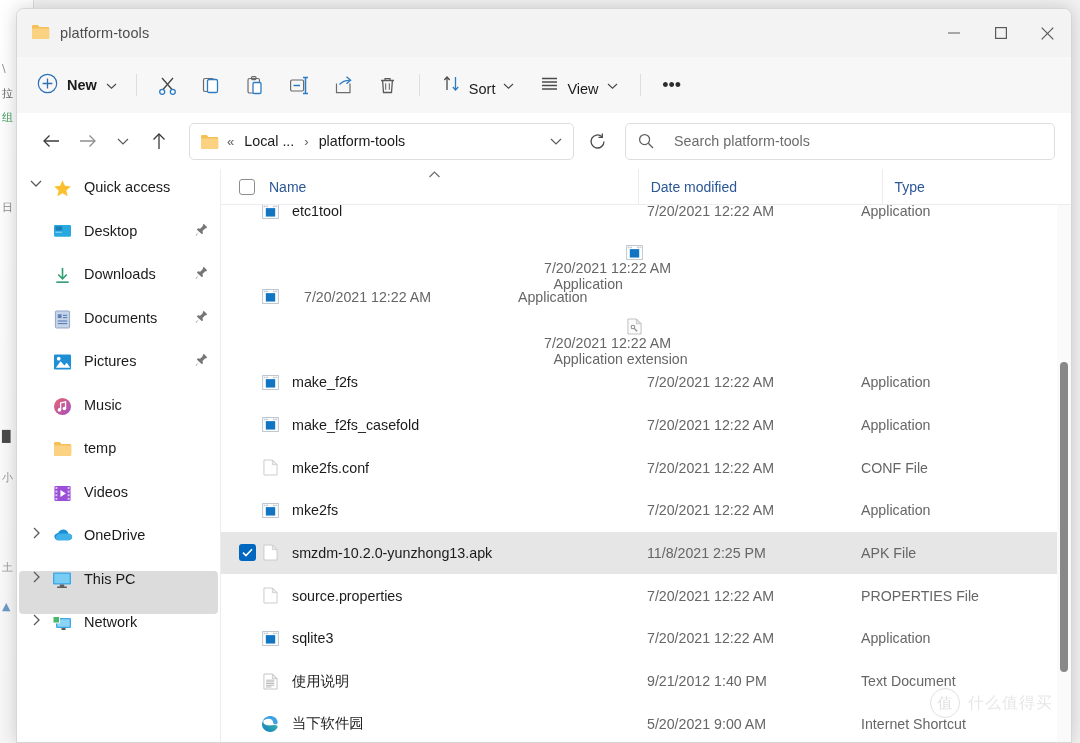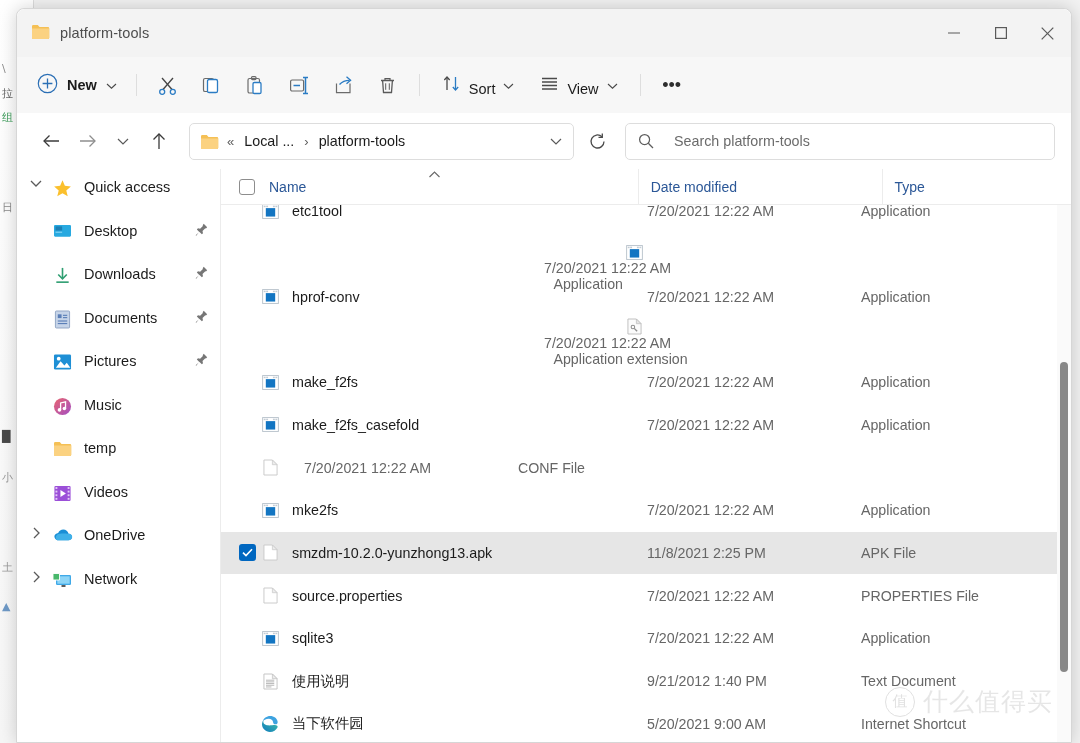--- a/index.html
+++ b/index.html
@@ -138,21 +138,21 @@
              background: #fafafa; }
   #vthumb { position: absolute; left: 3px; width: 8px; top: 157px; height: 310px;
             background: #888888; border-radius: 4px; }
 
   
   #watermark { position: absolute; right: 18px; bottom: 26px; display: flex;
                align-items: center; gap: 8px; opacity: .30; pointer-events: none; z-index: 5;}
   #wm-badge { width: 30px; height: 30px; border: 1.6px solid #9a9a9a; border-radius: 50%;
               display:flex; align-items:center; justify-content:center;
               font-size: 15px; color: #9a9a9a; font-family:"DejaVu Sans", sans-serif;}
-  #wm-text { font-size: 25px; color: #b0b0b0; font-family:"DejaVu Sans", sans-serif;
+  #wm-text { font-size: 16px; color: #b0b0b0; font-family:"DejaVu Sans", sans-serif;
              letter-spacing: 1px; }
 </style>
 </head>
 <body>
 
 <div id="desktop-bg"></div>
 
 <div id="bg-window">
   <div class="bg-smudge" style="top:62px">\</div>
   <div class="bg-smudge" style="top:86px;color:#6a6a6a">拉</div>
@@ -514,20 +514,36 @@
         </span>
         <span class="sb-icon">
           <svg width="21" height="15" viewBox="0 0 22 15">
             <path d="M5.6 13.5h11.6c2.2 0 3.9-1.6 3.9-3.5s-1.7-3.4-3.8-3.4c-.5-2.6-2.8-4.4-5.5-4.4-2.4 0-4.5 1.5-5.3 3.6-2.3.2-4 1.9-4 3.9s1.8 3.8 3.1 3.8z" fill="#1a8fd6"></path>
             <path d="M5.6 13.5h11.6c2.2 0 3.9-1.6 3.9-3.5 0-1.5-1-2.8-2.5-3.2-2.1-.4-11-1-13 .7-1 .9-1.6 2-1.6 3.1 0 1.7 1.3 2.9 1.6 2.9z" fill="#3fb0e8"></path>
           </svg>
         </span>
         <span class="sb-label">OneDrive</span>
       </div>
 
+      <div class="sb-row sel">
+        <span class="sb-chev">
+          <svg width="9" height="12" viewBox="0 0 9 12">
+              <polyline points="2,1 7,6 2,11" fill="none" stroke="#5a5a5a" stroke-width="1.3"></polyline>
+            </svg>
+        </span>
+        <span class="sb-icon">
+          <svg width="20" height="18" viewBox="0 0 20 18">
+            <rect x="1" y="1.5" width="18" height="12" rx="1.3" fill="#3fa9e8"></rect>
+            <rect x="2.4" y="2.9" width="15.2" height="9.2" fill="#79cdf5"></rect>
+            <rect x="7.8" y="13.5" width="4.4" height="2.4" fill="#5c5c5c"></rect>
+            <rect x="5" y="15.6" width="10" height="1.3" rx=".6" fill="#5c5c5c"></rect>
+          </svg>
+        </span>
+        <span class="sb-label">This PC</span>
+      </div>
 
       <div class="sb-row">
         <span class="sb-chev">
           <svg width="9" height="12" viewBox="0 0 9 12">
               <polyline points="2,1 7,6 2,11" fill="none" stroke="#5a5a5a" stroke-width="1.3"></polyline>
             </svg>
         </span>
         <span class="sb-icon">
           <svg width="20" height="18" viewBox="0 0 20 18">
             <rect x="4" y="4" width="15" height="10" rx="1.2" fill="#3fa9e8"></rect>
@@ -599,21 +615,20 @@
             <span class="r-icon">
               <svg width="17" height="15" viewBox="0 0 18 16">
                 <rect x=".6" y=".6" width="16.8" height="14.8" fill="#ffffff" stroke="#b9c3cc" stroke-width="1"></rect>
                 <rect x="1.8" y="1.8" width="2" height="1.6" fill="#c3ccd4"></rect>
                 <rect x="4.4" y="1.8" width="2" height="1.6" fill="#c3ccd4"></rect>
                 <rect x="11.6" y="1.8" width="2" height="1.6" fill="#c3ccd4"></rect>
                 <rect x="14.2" y="1.8" width="2" height="1.6" fill="#c3ccd4"></rect>
                 <rect x="4" y="4.4" width="10" height="9" fill="#1275c2"></rect>
               </svg>
             </span>
-            <span class="r-name">hprof-conv</span>
             <span class="r-date">7/20/2021 12:22 AM</span>
             <span class="r-type">Application</span>
           </div>
           <div class="row" style="top: 113.1px; flex-direction: column;">
             <span class="r-check"></span>
             <span class="r-icon">
               <svg width="15" height="17" viewBox="0 0 16 18">
                 <path d="M1 1h9l5 5v11H1z" fill="#fbfbfb" stroke="#bdbdbd" stroke-width="1"></path>
                 <path d="M10 1l5 5h-5z" fill="#e4e4e4" stroke="#bdbdbd" stroke-width=".8"></path>
                 <circle cx="6.3" cy="9.6" r="1.9" fill="none" stroke="#8d8d8d" stroke-width="1.1"></circle>
@@ -657,20 +672,21 @@
             <span class="r-type">Application</span>
           </div>
           <div class="row" style="top: 241.2px;">
             <span class="r-check"></span>
             <span class="r-icon">
               <svg width="15" height="17" viewBox="0 0 16 18">
                 <path d="M1 1h9l5 5v11H1z" fill="#ffffff" stroke="#c9c9c9" stroke-width="1"></path>
                 <path d="M10 1l5 5h-5z" fill="#ececec" stroke="#c9c9c9" stroke-width=".8"></path>
               </svg>
             </span>
+            <span class="r-name">mke2fs.conf</span>
             <span class="r-date">7/20/2021 12:22 AM</span>
             <span class="r-type">CONF File</span>
           </div>
           <div class="row" style="top: 283.9px;">
             <span class="r-check"></span>
             <span class="r-icon">
               <svg width="17" height="15" viewBox="0 0 18 16">
                 <rect x=".6" y=".6" width="16.8" height="14.8" fill="#ffffff" stroke="#b9c3cc" stroke-width="1"></rect>
                 <rect x="1.8" y="1.8" width="2" height="1.6" fill="#c3ccd4"></rect>
                 <rect x="4.4" y="1.8" width="2" height="1.6" fill="#c3ccd4"></rect>

